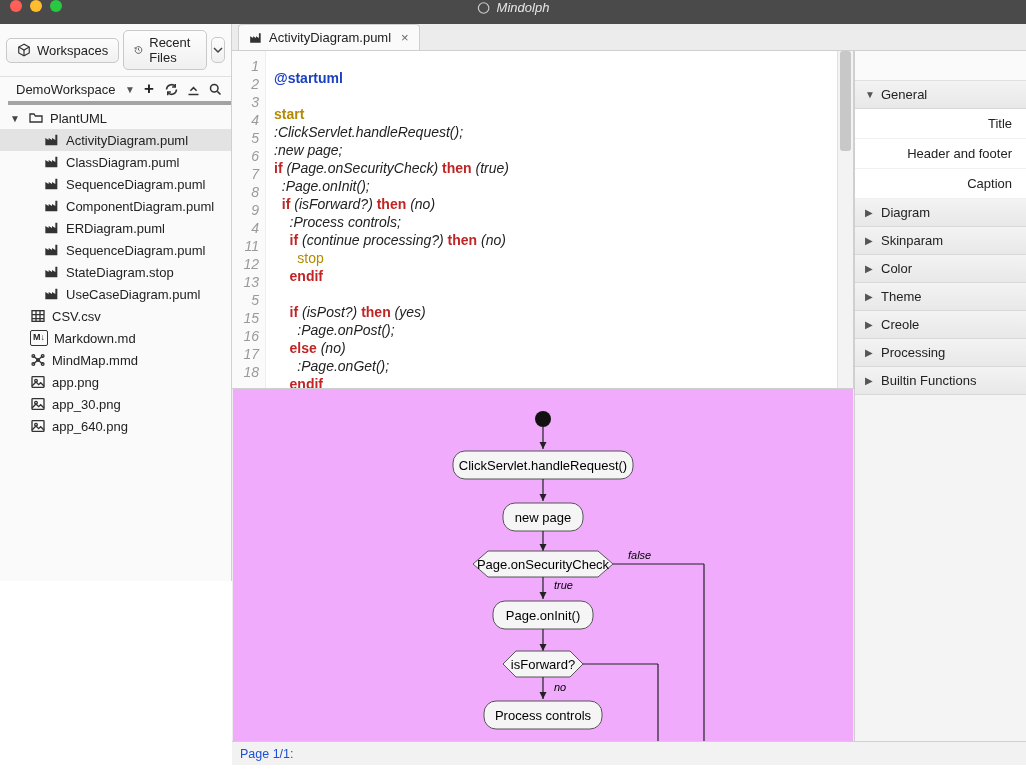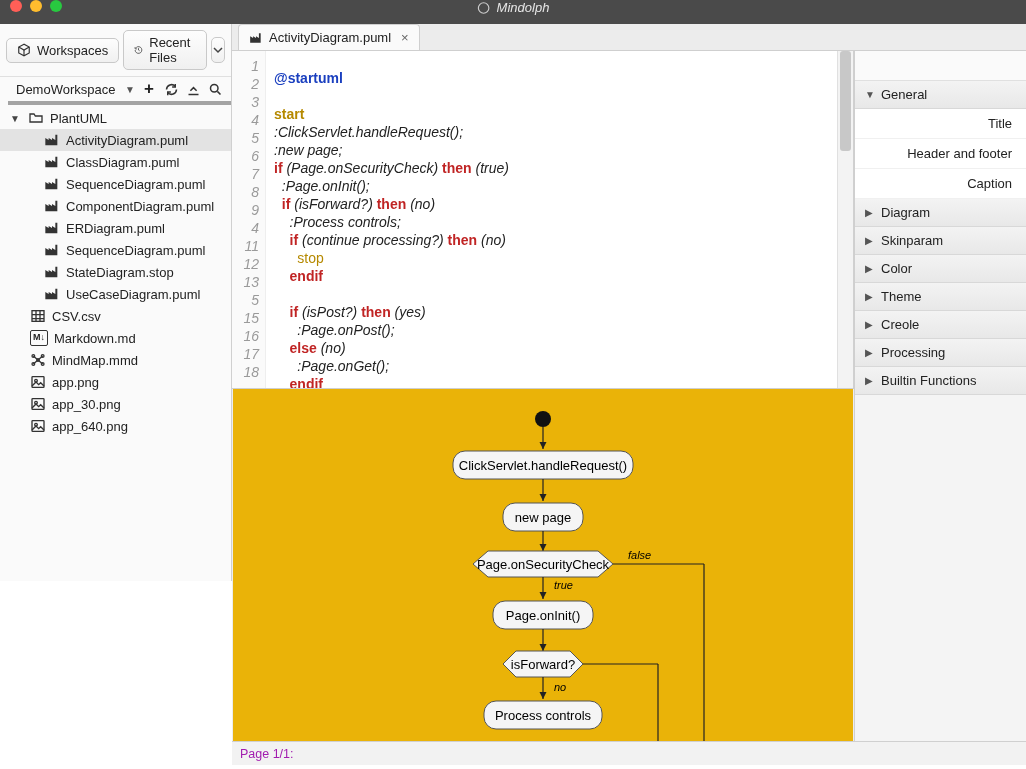--- a/index.html
+++ b/index.html
@@ -62,24 +62,24 @@
   .vscroll .thumb { position:absolute; top:0; left:2px; right:2px; height:100px; background:#c8c8c8; border-radius:3px; }
 
   .sidebar { grid-column:2; grid-row:1 / span 2; border-left:1px solid #cfcfcf; background:#f4f4f4; overflow:auto; }
   .sb-blank { height:30px; background:#fafafa; border-bottom:1px solid #e0e0e0; }
   .acc-header { display:flex; align-items:center; gap:6px; padding:6px 10px; background:linear-gradient(#f3f3f3,#e8e8e8); border-bottom:1px solid #d8d8d8; cursor:pointer; font-size:13px; }
   .acc-header .arw { font-size:10px; color:#555; width:10px; }
   .acc-body { background:#fff;text-align:right; }
   .acc-item { padding:7px 14px; border-bottom:1px solid #f0f0f0; font-size:13px; cursor:pointer; }
 
   .preview { grid-column:1; grid-row:2; background:#ededed; overflow:hidden; display:flex; justify-content:center; }
-  .preview-inner { background:#eab308; width:620px; height:100%; position:relative; padding-top:12px; }
+  .preview-inner { background:#f0abfc; width:620px; height:100%; position:relative; padding-top:12px; }
   .preview-inner svg { display:block; margin:0 auto; }
 
-  .statusbar { grid-column:1 / span 2; grid-row:3; background:#f2f2f2; border-top:1px solid #d0d0d0; display:flex; align-items:center; padding:0 8px; font-size:12.5px; color:#a21caf; }
+  .statusbar { grid-column:1 / span 2; grid-row:3; background:#f2f2f2; border-top:1px solid #d0d0d0; display:flex; align-items:center; padding:0 8px; font-size:12.5px; color:#1d4ed8; }
 
   
   .node-text { font-family: -apple-system, Arial, sans-serif; font-size:13px; }
   .edge-label { font-family: -apple-system, Arial, sans-serif; font-size:11px; font-style:italic; }
 </style>
 </head>
 <body>
 
 <div class="titlebar">
   <div class="tb-dot tb-close"></div>

